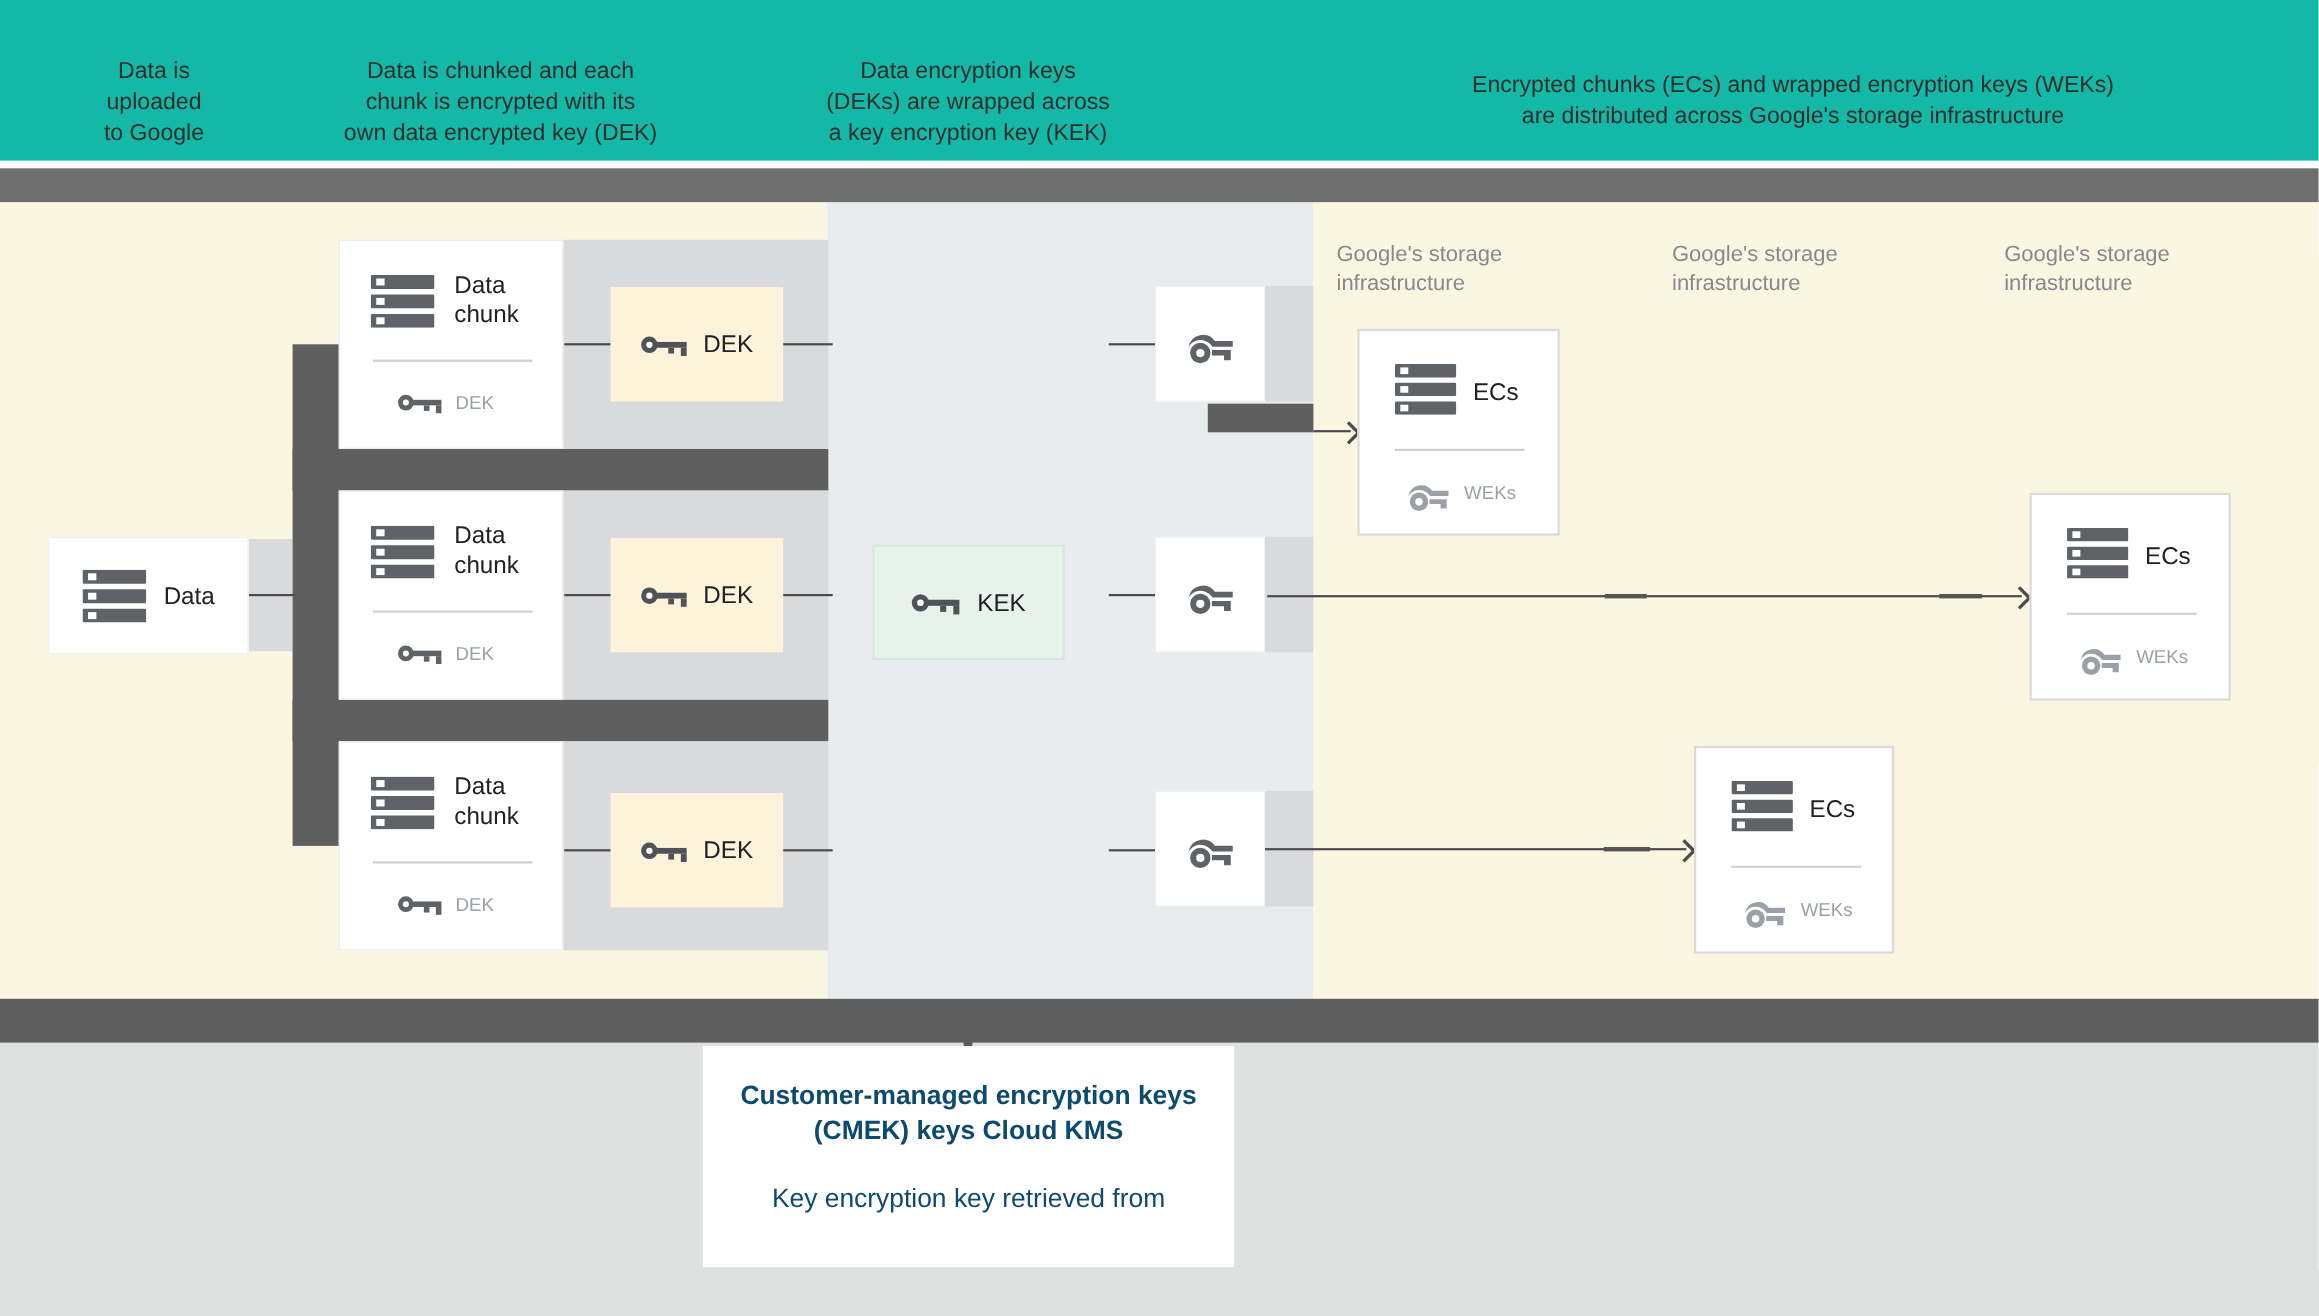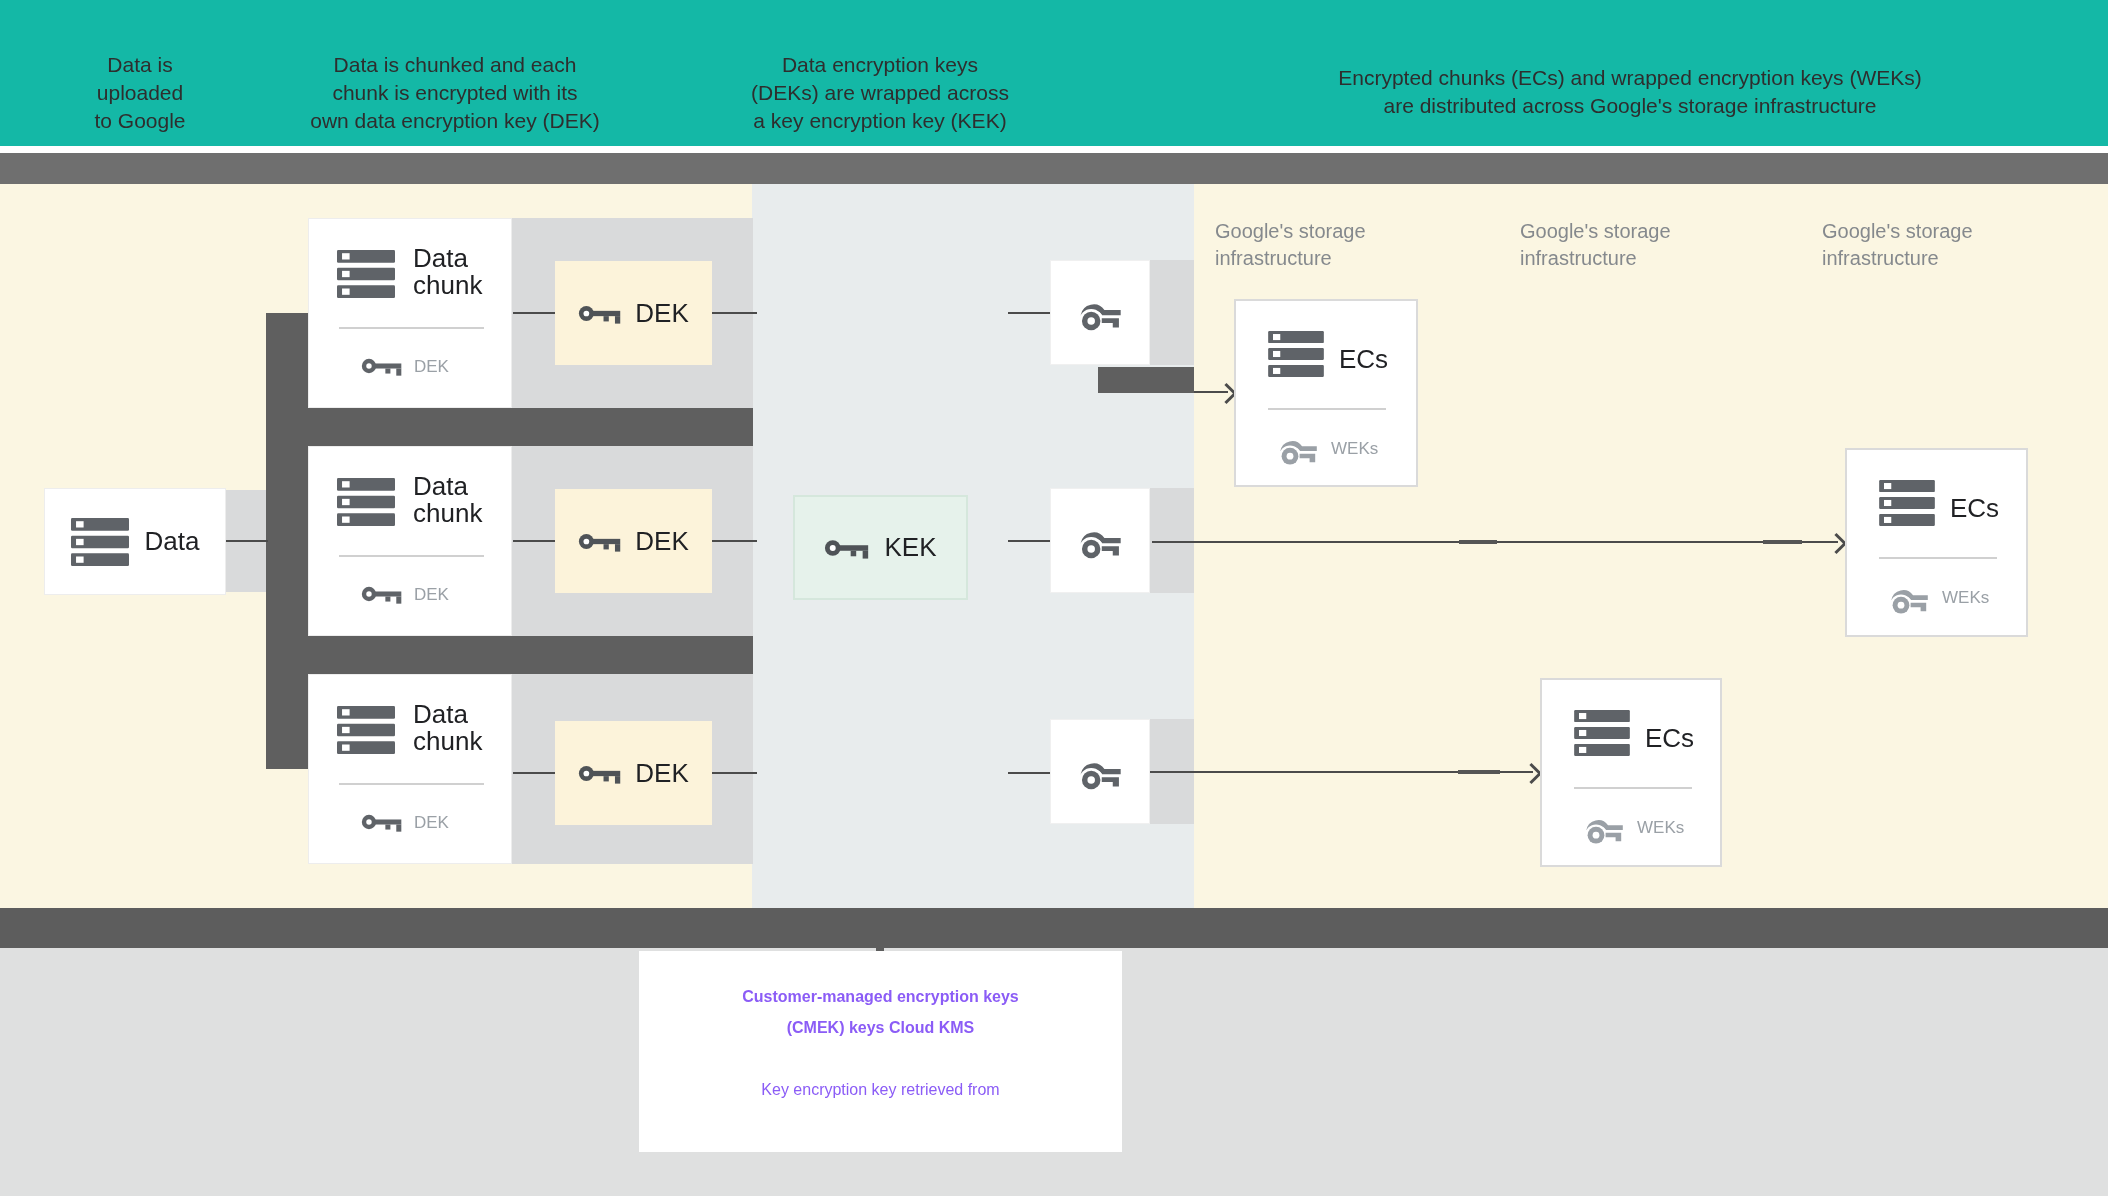--- a/index.html
+++ b/index.html
@@ -25,27 +25,27 @@
   .hline{position:absolute;height:2px;background:#4b4b4b;}
   .dash{position:absolute;height:4px;background:#555555;}
   .chev{position:absolute;width:12px;height:12px;border-top:3px solid #4b4b4b;border-right:3px solid #4b4b4b;transform:rotate(45deg);}
   
   .wbox{background:#ffffff;border:1px solid #ededed;box-sizing:border-box;}
   .ecsbox{background:#ffffff;border:2px solid #dadada;box-sizing:border-box;}
   .dekbox{background:#fcf3da;display:flex;align-items:center;justify-content:center;gap:13px;}
   .kekbox{background:#e6f2eb;border:2px solid #d5e7dc;box-sizing:border-box;display:flex;align-items:center;justify-content:center;gap:14px;}
   .keybox{background:#ffffff;border:1px solid #f0f0f0;box-sizing:border-box;display:flex;align-items:center;justify-content:center;}
   .flexc{display:flex;align-items:center;justify-content:center;gap:16px;}
-  .biglabel{font-size:26px;color:#202124;}
+  .biglabel{font-size:22px;color:#202124;}
   .muted{color:#9aa0a6;font-size:17px;}
   .divider{position:absolute;height:2px;background:#d0d0d0;}
   .storlab{position:absolute;top:218px;color:#85898d;font-size:20px;line-height:27px;}
   
   .callout{left:639px;top:951px;width:483px;height:201px;background:#ffffff;text-align:center;}
-  .callout .ln{font-size:16px;line-height:31px;color:#8b5cf6;}
+  .callout .ln{font-size:24px;line-height:31px;color:#0c4a6e;}
   .callout .b{font-weight:bold;}
   .callout .sp{height:31px;}
   svg{display:block;}
 </style>
 </head>
 <body>
 
 <svg width="0" height="0" style="position:absolute">
   <defs>
     <g id="db-icon">
@@ -77,21 +77,21 @@
 
   <div class="abs hdr">
     <div class="hdr-col" style="left:40px;width:200px;">
       <div>Data is</div>
       <div>uploaded</div>
       <div>to Google</div>
     </div>
     <div class="hdr-col" style="left:285px;width:340px;">
       <div>Data is chunked and each</div>
       <div>chunk is encrypted with its</div>
-      <div>own data encryption key (DEK)</div>
+      <div>own data encrypted key (DEK)</div>
     </div>
     <div class="hdr-col" style="left:720px;width:320px;">
       <div>Data encryption keys</div>
       <div>(DEKs) are wrapped across</div>
       <div>a key encryption key (KEK)</div>
     </div>
     <div class="hdr-col" style="left:1300px;width:660px;top:64px;">
       <div>Encrypted chunks (ECs) and wrapped encryption keys (WEKs)</div>
       <div>are distributed across Google's storage infrastructure</div>
     </div>

